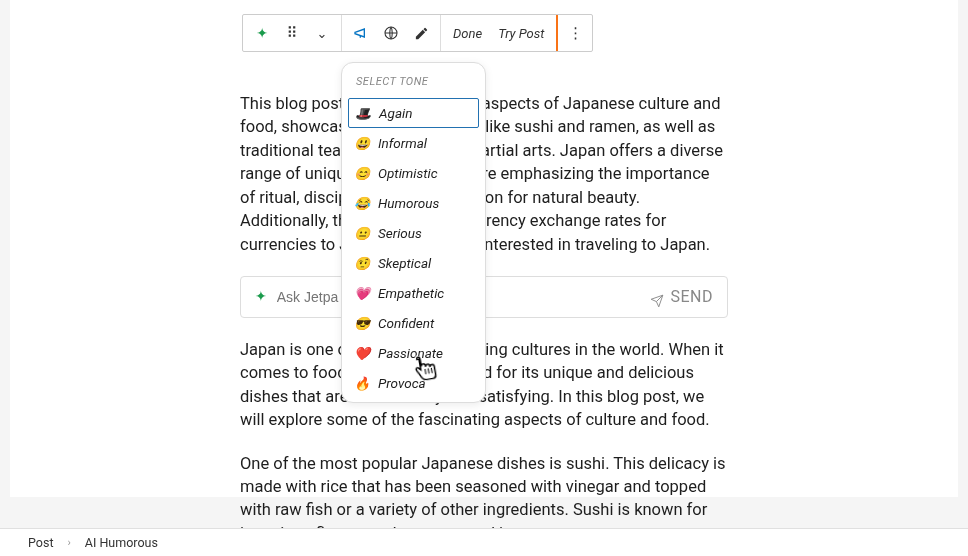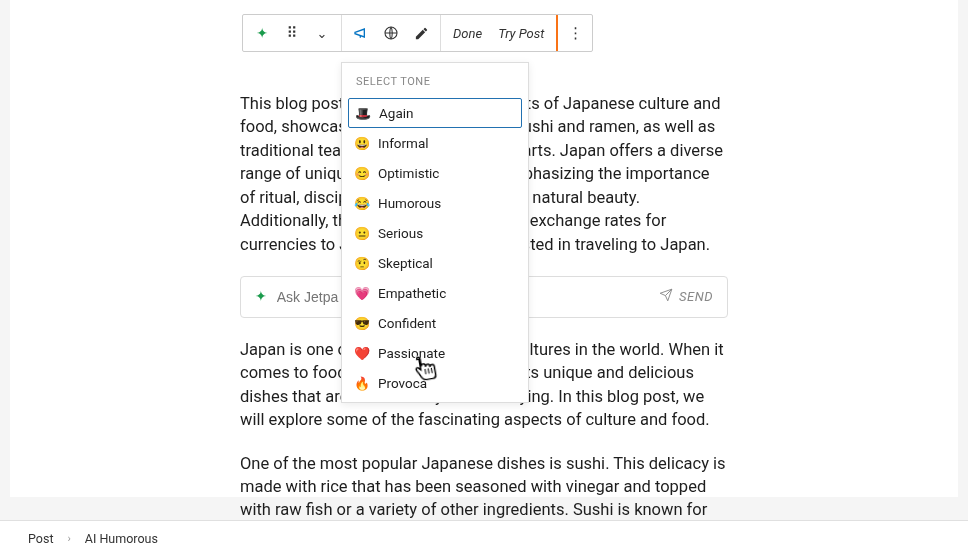--- a/index.html
+++ b/index.html
@@ -81,39 +81,39 @@
     .ask-input {
       flex: 1;
       border: none;
       outline: none;
       font-size: 14px;
       color: #555;
       background: transparent;
     }
     .send-btn {
       display: flex;
-      align-items: flex-start;
+      align-items: flex-end;
       gap: 6px;
       color: #888;
-      font-size: 13px;
+      font-size: 16px;
       letter-spacing: 0.5px;
       cursor: pointer;
-      font-style: italic;
     }
     .tone-dropdown {
       position: absolute;
       top: 62px;
       left: 331px;
-      width: 188px;
+      width: 145px;
       background: #fff;
       border: 1px solid #ddd;
-      border-radius: 0;
+      border-radius: 12px;
       box-shadow: 0 2px 8px rgba(0,0,0,0.08);
       z-index: 20;
       padding-bottom: 4px;
+      font-style: italic;
     }
     .dropdown-header {
       font-size: 11px;
       color: #888;
       letter-spacing: 0.5px;
       padding: 12px 14px 10px 14px;
     }
     .tone-item {
       display: flex;
       align-items: center;
@@ -128,21 +128,21 @@
       border-radius: 2px;
       margin: 0 6px;
       padding: 6px 6px;
     }
     .tone-emoji { font-size: 13px; width: 16px; }
     .breadcrumb {
       position: absolute;
       bottom: 0;
       left: 0;
       width: 100%;
-      height: 36px;
+      height: 28px;
       background: #fff;
       border-top: 1px solid #e0e0e0;
       display: flex;
       align-items: center;
       padding: 0 28px;
       font-size: 12.5px;
       color: #333;
       gap: 14px;
       z-index: 30;
     }

